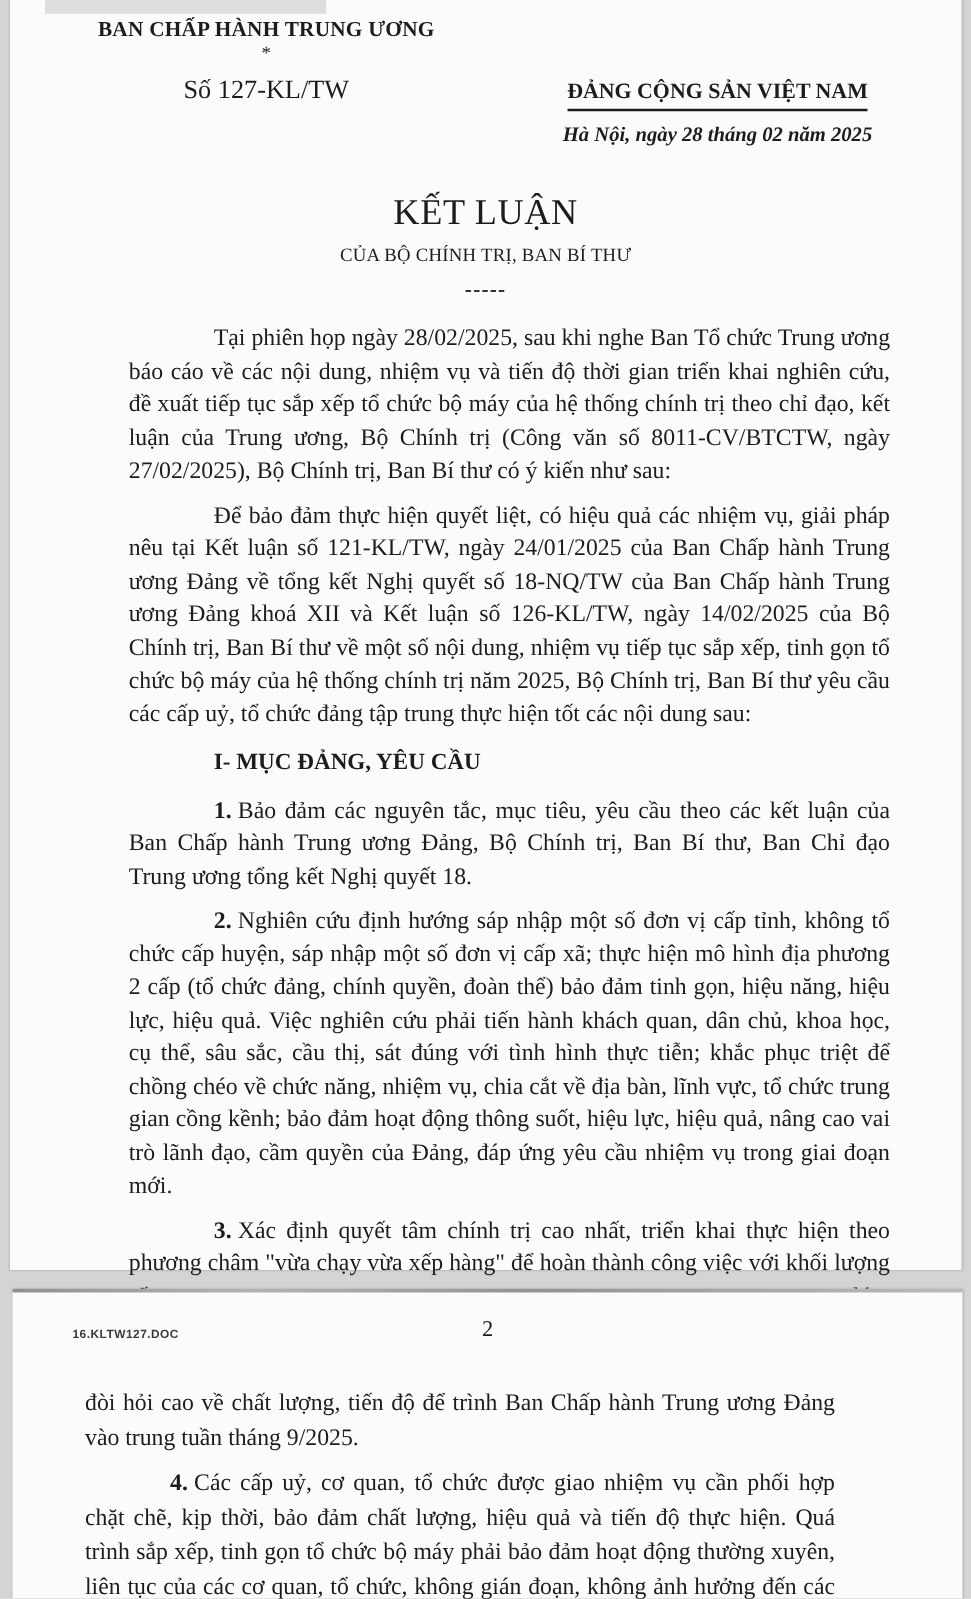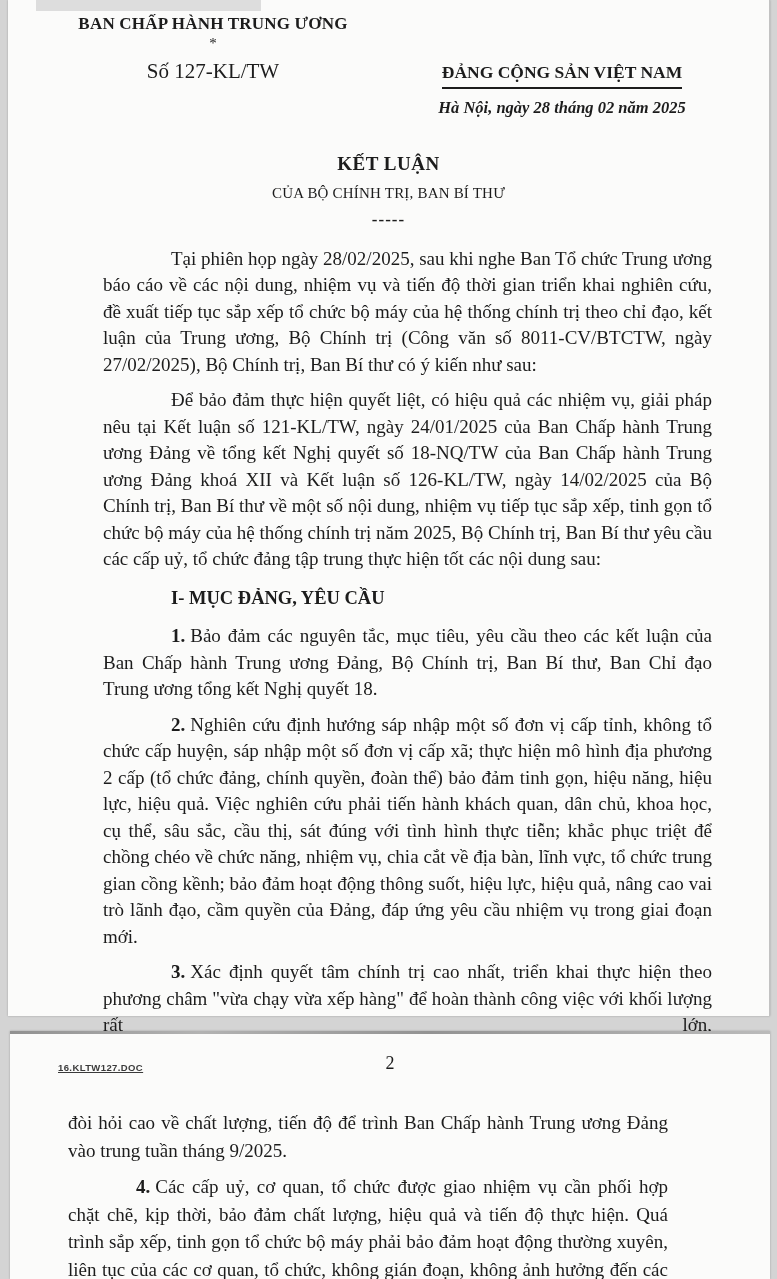--- a/index.html
+++ b/index.html
@@ -27,36 +27,36 @@
     background:linear-gradient(90deg,#6d6d6d,#9a9a9a 25%,#707070 55%,#8d8d8d 80%,#a5a5a5);
     opacity:.75;
   }
   .scan-smudge{
     position:absolute;left:28px;top:0;width:225px;height:11px;
     background:#dddddd;
   }
   
   .doc-header{
     display:flex;
-    padding:14px 42px 0 30px;
+    padding:14px 30px 0 30px;
     justify-content:space-between;
   }
   .hdr-left{width:350px;text-align:center;}
   .hdr-right{width:330px;text-align:center;}
   .org-name{font-weight:700;font-size:17px;letter-spacing:.2px;white-space:nowrap;}
   .star{font-size:15px;line-height:14px;margin-top:2px;}
   .doc-number{font-size:21px;margin-top:9px;}
   .party-name{
     display:inline-block;font-weight:700;font-size:17.5px;white-space:nowrap;
     padding-bottom:4px;border-bottom:2px solid var(--ink);margin-top:48px;
   }
   .dateline{font-style:italic;font-weight:700;font-size:16.5px;margin-top:9px;white-space:nowrap;font-family:Liberation Serif, serif;}
   
   .title-block{text-align:center;margin-top:34px;line-height:1.25;}
-  .title-main{font-weight:700;font-size:19px;letter-spacing:.5px;}
+  .title-main{font-weight:400;font-size:29px;letter-spacing:.5px;}
   .title-sub{font-size:15px;margin-top:8px;letter-spacing:.2px;}
   .title-line3{font-weight:700;font-size:18.5px;margin-top:8px;}
   .title-line4{font-weight:700;font-size:18.5px;margin-top:4px;}
   .title-sep{font-weight:700;font-size:17px;margin-top:6px;letter-spacing:1px;}
   
   .body-text{
     margin:16px 57px 0 95px;
     font-size:19px;
     line-height:26.5px;
     text-align:justify;
@@ -68,21 +68,21 @@
   .section-heading{
     font-weight:700;font-size:18.5px;
     margin:12px 0 12px 68px;
     text-align:left;
   }
   
   .p2-header{position:relative;height:54px;}
   .file-label{
     position:absolute;left:48px;top:31px;
     font-family:"Liberation Sans","DejaVu Sans",sans-serif;
-    font-weight:700;font-size:9.5px;letter-spacing:.4px;color:#3a3a3a;text-decoration:underline;
+    font-weight:700;font-size:9.5px;letter-spacing:.4px;color:#3a3a3a;
   }
   .page-number{
     position:absolute;left:0;width:100%;top:22px;
     text-align:center;font-size:18px;
   }
   .p2-body{
     margin:24px 102px 0 58px;
     font-size:19px;
     line-height:27.5px;
     text-align:justify;

